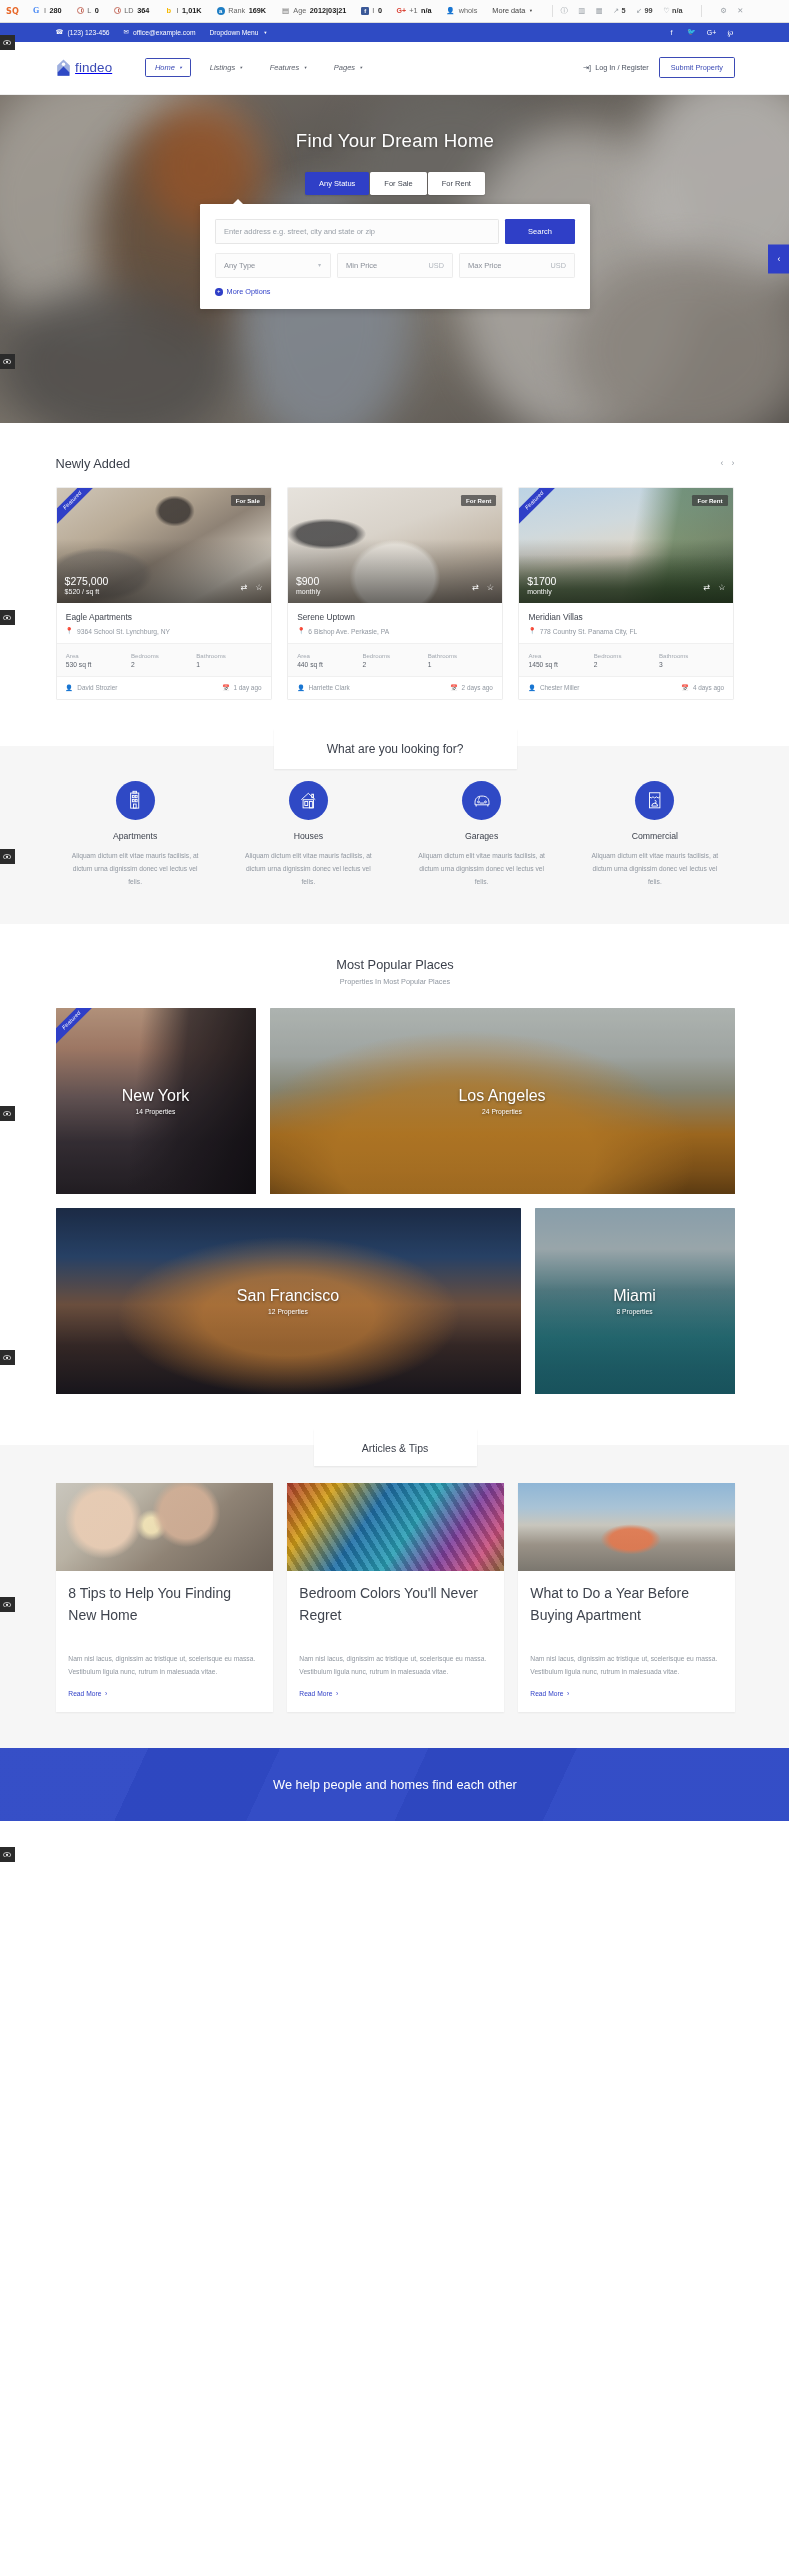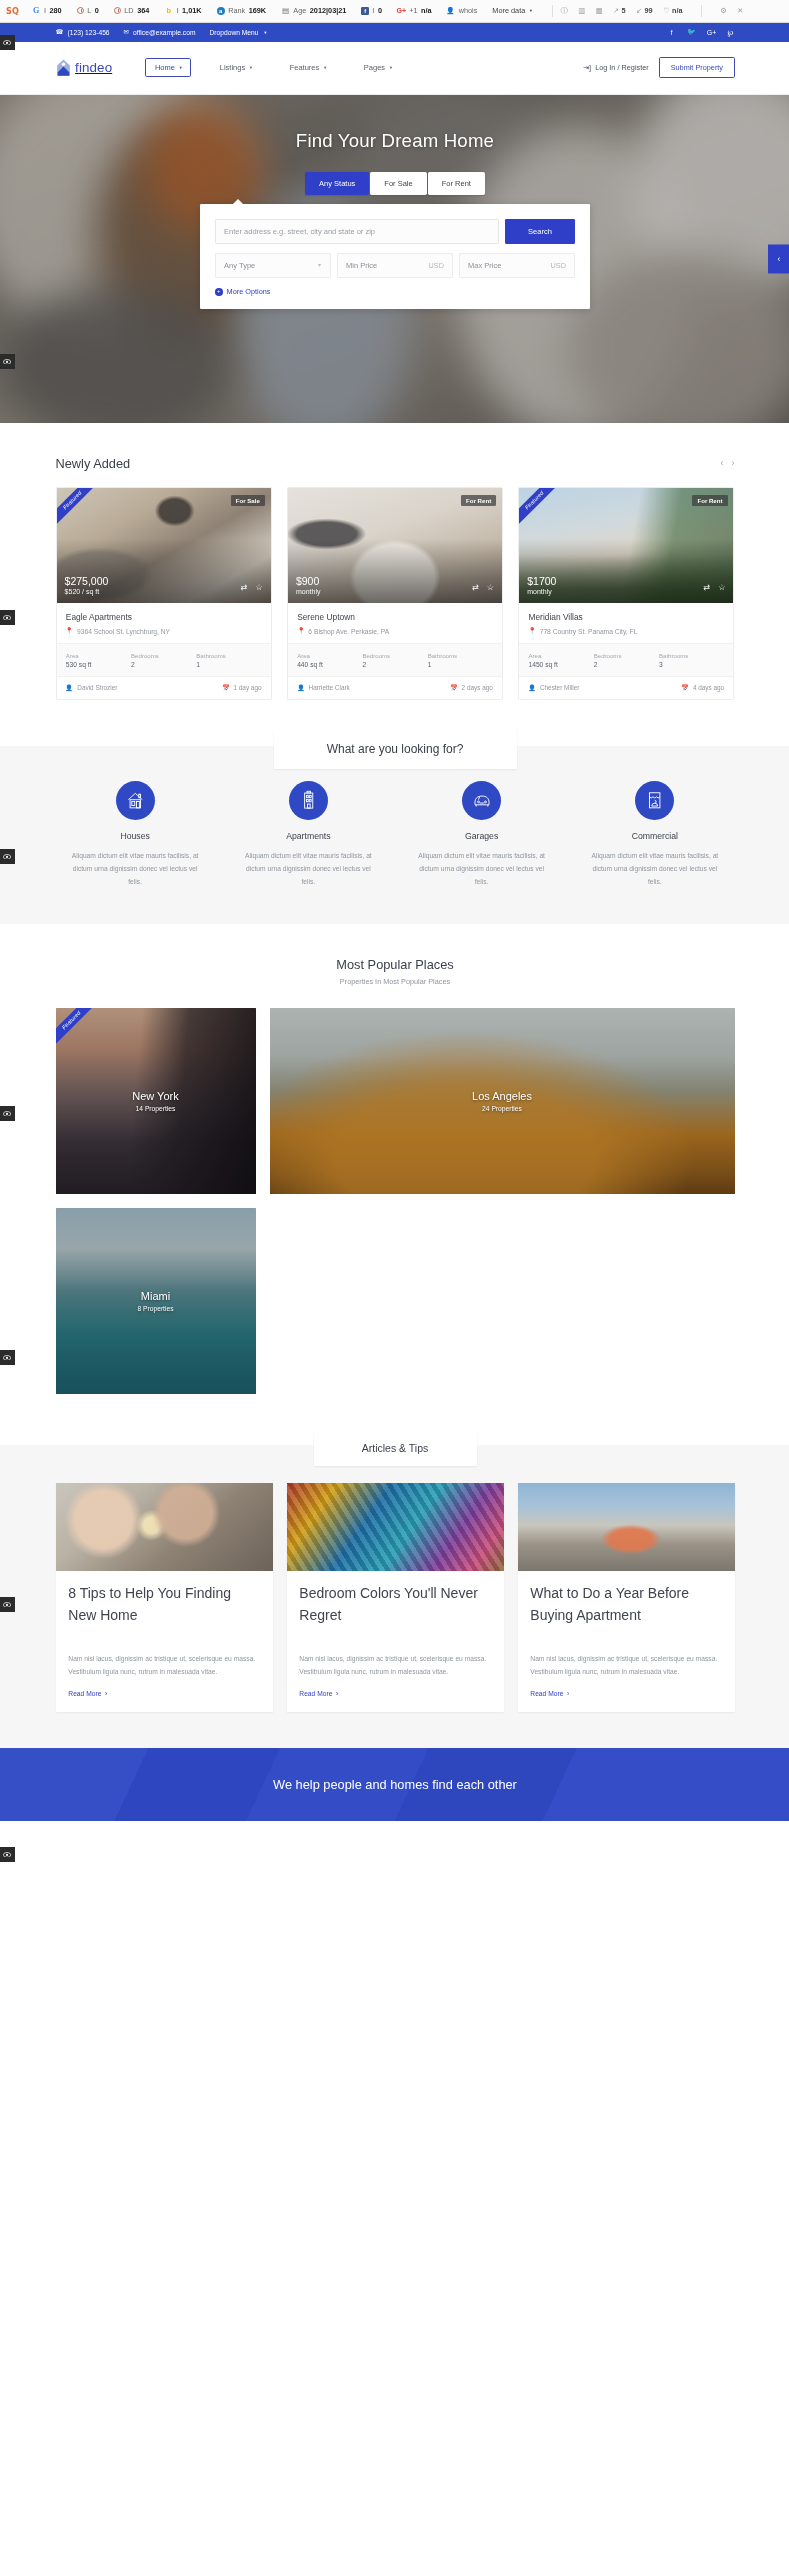--- a/index.html
+++ b/index.html
@@ -70,21 +70,21 @@
     display: flex;
     align-items: center;
     position: relative;
     z-index: 20;
   }
   .header-inner { width: 679px; margin: 0 auto; display: flex; align-items: center; }
   .logo { display: flex; align-items: center; gap: 4.6px; }
   .logo-mark { width: 15px; height: 17.4px; position: relative; }
   .logo-mark svg { display: block; }
   .logo-text { font-size: 13.4px; color: #3b4ab5; font-weight: 300; letter-spacing: 0.1px; }
-  .nav { display: flex; align-items: center; gap: 19px; margin-left: 33px; }
+  .nav { display: flex; align-items: center; gap: 9px; margin-left: 33px; font-style: italic; }
   .nav a {
     font-size: 7.5px; color: #5a5f6a; text-decoration: none;
     padding: 4.6px 9.3px; display: flex; align-items: center; gap: 2.9px;
   }
   .nav a.active { color: #3b4ab5; border: 0.6px solid #3b4ab5; border-radius: 1.7px; padding: 4.1px 8.7px; }
   .hdr-right { margin-left: auto; display: flex; align-items: center; gap: 10.5px; }
   .login { font-size: 7.3px; color: #4b5260; display: flex; align-items: center; gap: 4.1px; text-decoration: none; }
   .btn-submit {
     font-size: 7.3px; color: #3b4ab5; border: 0.6px solid #3b4ab5;
     border-radius: 1.7px; padding: 5.2px 10.5px; background: #fff; cursor: pointer;
@@ -210,21 +210,21 @@
   .places .sub { font-size: 7.3px; color: #9097a0; margin-bottom: 22px; }
   .place-grid { width: 679px; margin: 0 auto; }
   .place-row { display: flex; gap: 14px; margin-bottom: 14px; }
   .place {
     position: relative; overflow: hidden; border-radius: 0.6px;
     display: flex; align-items: center; justify-content: center; flex-direction: column;
   }
   .place .ph { position: absolute; inset: 0; }
   .place .dim { position: absolute; inset: 0; background: rgba(20,20,25,.16); }
   .place-label { position: relative; z-index: 3; color: #fff; text-shadow: 0 0.6px 2.9px rgba(0,0,0,.5); }
-  .place-name { font-size: 11px; margin-bottom: 3.5px; }
+  .place-name { font-size: 16px; margin-bottom: 3.5px; }
   .place-count { font-size: 6.7px; }
 
   
   .artwrap { background: #f6f6f6; padding-bottom: 36px; margin-top: 5.8px; }
   .art-title-holder { display: flex; justify-content: center; }
   .art-title {
     background: #fff; padding: 12.8px 25.6px; font-size: 10.5px; color: #3a3f4a;
     box-shadow: 0 0.6px 1.7px rgba(0,0,0,.07); position: relative; top: -16.3px; min-width: 163px; text-align: center;
   }
   .arts { display: flex; width: 679px; margin: 0 auto; gap: 14px; }
@@ -606,45 +606,45 @@
   </div>
 
   <div class="lookwrap">
     <div class="lf-title-holder">
       <div class="lf-title">What are you looking for?</div>
     </div>
     <div class="cats">
 
       <div class="cat">
         <div class="cat-ico">
-          <svg width="18.6" height="18.6" viewBox="0 0 32 32" fill="none" stroke="#fff" stroke-width="1.6">
-            <path d="M4 15 L16 4 L28 15"></path>
-            <rect x="7" y="15" width="18" height="14"></rect>
-            <rect x="22" y="5.5" width="3" height="6"></rect>
-            <rect x="10" y="18" width="5" height="7"></rect>
-            <rect x="18" y="18" width="5" height="11"></rect>
-          </svg>
-        </div>
-        <div class="cat-name">Houses</div>
-        <div class="cat-desc">Aliquam dictum elit vitae mauris facilisis, at dictum urna dignissim donec vel lectus vel felis.</div>
-      </div>
-
-      <div class="cat">
-        <div class="cat-ico">
           <svg width="17.4" height="20" viewBox="0 0 30 34" fill="none" stroke="#fff" stroke-width="1.6">
             <rect x="8" y="5" width="14" height="26"></rect>
             <rect x="12" y="2" width="6" height="3"></rect>
             <rect x="11" y="9" width="3.2" height="4"></rect>
               <rect x="16" y="9" width="3.2" height="4"></rect>
             <rect x="11" y="16" width="3.2" height="4"></rect>
               <rect x="16" y="16" width="3.2" height="4"></rect>
             <rect x="13" y="24" width="4.5" height="7"></rect>
           </svg>
         </div>
         <div class="cat-name">Apartments</div>
+        <div class="cat-desc">Aliquam dictum elit vitae mauris facilisis, at dictum urna dignissim donec vel lectus vel felis.</div>
+      </div>
+
+      <div class="cat">
+        <div class="cat-ico">
+          <svg width="18.6" height="18.6" viewBox="0 0 32 32" fill="none" stroke="#fff" stroke-width="1.6">
+            <path d="M4 15 L16 4 L28 15"></path>
+            <rect x="7" y="15" width="18" height="14"></rect>
+            <rect x="22" y="5.5" width="3" height="6"></rect>
+            <rect x="10" y="18" width="5" height="7"></rect>
+            <rect x="18" y="18" width="5" height="11"></rect>
+          </svg>
+        </div>
+        <div class="cat-name">Houses</div>
         <div class="cat-desc">Aliquam dictum elit vitae mauris facilisis, at dictum urna dignissim donec vel lectus vel felis.</div>
       </div>
 
       <div class="cat">
         <div class="cat-ico">
           <svg width="20" height="16.3" viewBox="0 0 34 28" fill="none" stroke="#fff" stroke-width="1.6">
             <path d="M5 18 C5 11 9 7 17 7 C25 7 29 11 29 18 L29 22 L5 22 Z"></path>
             <path d="M7 22 L7 25"></path>
               <path d="M27 22 L27 25"></path>
             <circle cx="11" cy="17" r="1.6"></circle>
@@ -693,20 +693,29 @@
           <div class="ph" style="background:radial-gradient(ellipse at 42% 80%, rgba(210,140,40,.75) 0 34%, rgba(0,0,0,0) 60%);"></div>
           <div class="dim"></div>
           <div class="place-label">
             <div class="place-name">Los Angeles</div>
             <div class="place-count">24 Properties</div>
           </div>
         </div>
       </div>
 
       <div class="place-row">
+        <div class="place" style="flex:1;height:186px;">
+          <div class="ph" style="background:linear-gradient(to bottom,#1d2f4d 0%,#2b4a74 26%,#7b5a45 52%,#3a2b28 74%,#19161c 100%);"></div>
+          <div class="ph" style="background:radial-gradient(ellipse at 50% 58%, rgba(235,150,60,.65) 0 26%, rgba(0,0,0,0) 52%);"></div>
+          <div class="dim"></div>
+          <div class="place-label">
+            <div class="place-name">San Francisco</div>
+            <div class="place-count">12 Properties</div>
+          </div>
+        </div>
         <div class="place" style="width:200px;height:186px;">
           <div class="ph" style="background:linear-gradient(to bottom,#9fb9c6 0%,#b3c2c6 22%,#5e8c93 44%,#2c7f86 70%,#1c5f6b 100%);"></div>
           <div class="ph" style="background:linear-gradient(to bottom, rgba(0,0,0,0) 40%, rgba(25,95,105,.65) 100%);"></div>
           <div class="dim"></div>
           <div class="place-label">
             <div class="place-name">Miami</div>
             <div class="place-count">8 Properties</div>
           </div>
         </div>
       </div>

